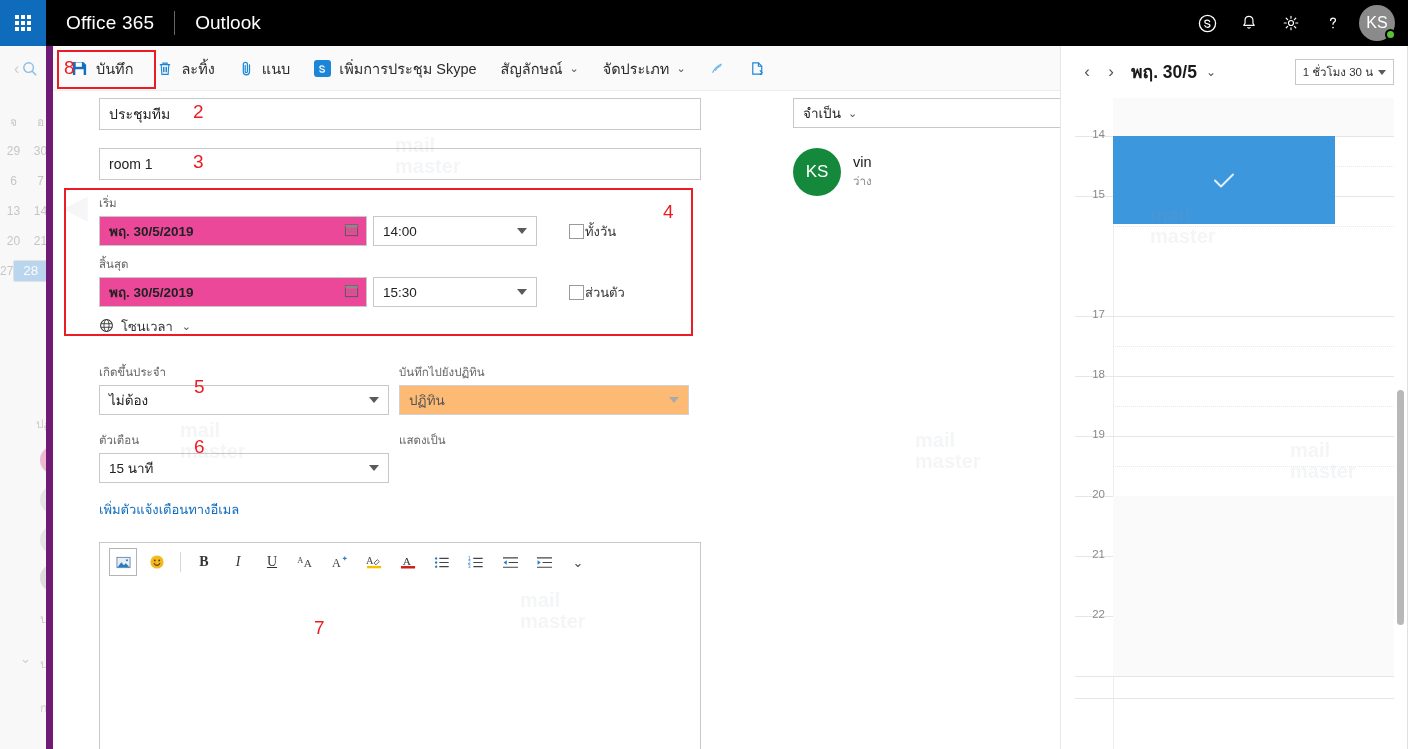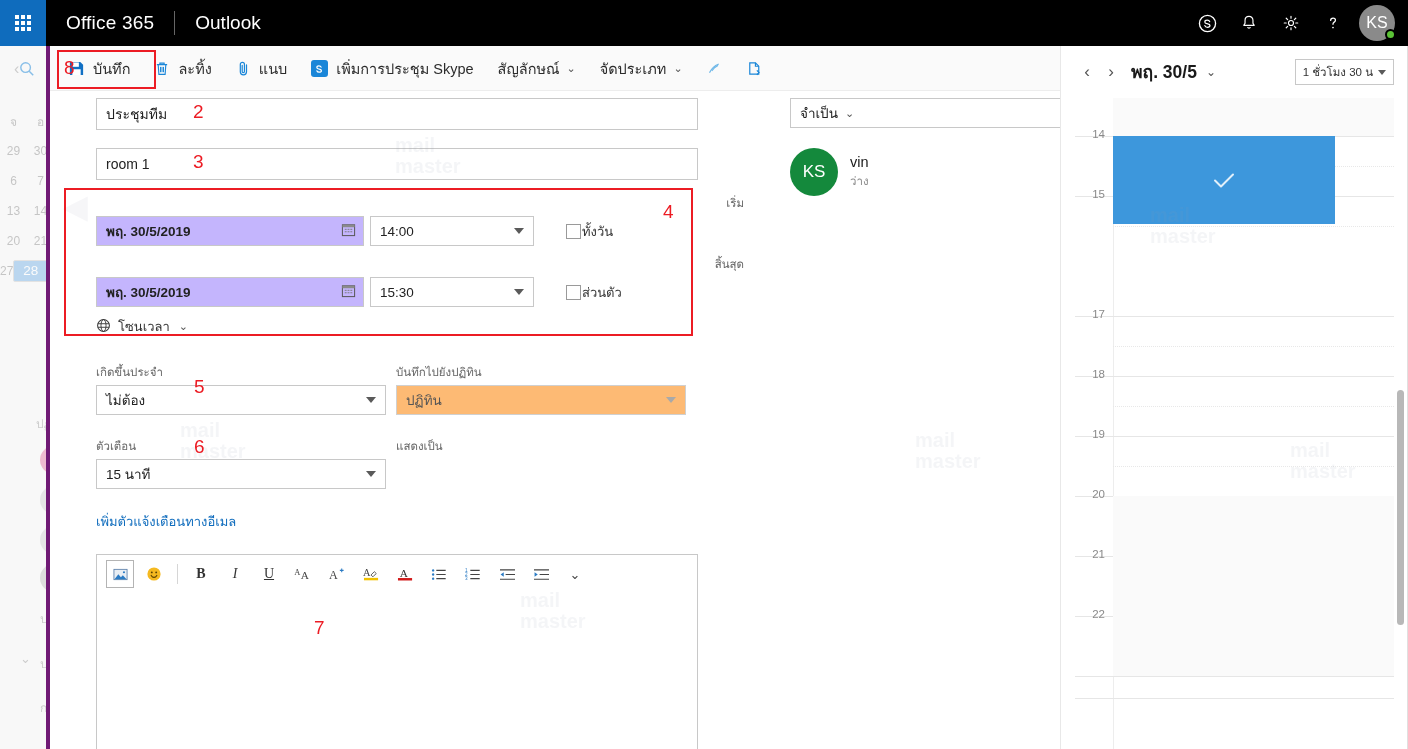--- a/index.html
+++ b/index.html
@@ -63,21 +63,21 @@
   .bg-mini-cell { width:27px; text-align:center; font-size:12px; color:#888; }
   .bg-mini-cell.sel { background:#71afe5; color:#fff; border-radius:2px; height:22px;
     line-height:22px; }
   .bg-arrow { position:absolute; left:14px; top:14px; font-size:16px; color:#999; }
   .bg-txt { position:absolute; font-size:12px; color:#999; white-space:nowrap; }
   .bg-circle { position:absolute; width:28px; height:28px; border-radius:50%; }
 
   
   .compose {
     position:absolute; left:46px; top:46px; width:1362px; height:703px;
-    background:#ffffff; border-left:4px solid #701a75;
+    background:#ffffff; border-left:7px solid #701a75;
   }
   
   .cmdbar {
     position:absolute; left:0; top:0; width:1362px; height:45px;
     background:#fafafa; border-bottom:1px solid #ededed;
     display:flex; align-items:center;
   }
   .cmd-item {
     display:flex; align-items:center; height:45px; padding:0 12px;
     font-size:14.5px; color:#2b2b2b; cursor:pointer; white-space:nowrap;
@@ -99,46 +99,46 @@
   }
 
   
   .formcol { position:absolute; left:46px; top:52px; width:648px; }
   .fld {
     width:602px; height:32px; border:1px solid #c8c8c8; background:#fff;
     font-size:14px; color:#222; padding:0 9px; display:flex; align-items:center;
     font-family:"Liberation Sans", sans-serif;
   }
   .fld.title { margin-bottom:18px; }
-  .dtblock { position:relative; padding:14px 0 8px 0;text-align:right; }
+  .dtblock { position:relative; padding:14px 0 8px 0; }
   .lbl { font-size:11.5px; color:#666; margin-bottom:4px; }
   .dtrow { display:flex; align-items:center; margin-bottom:9px; }
   .datefield {
-    width:268px; height:30px; border:1px solid #c8c8c8; background:#c4b5fd;
+    width:268px; height:30px; border:1px solid #c8c8c8; background:#ec4899;
     display:flex; align-items:center; justify-content:space-between;
     padding:0 7px 0 9px; font-size:13.5px; color:#222; font-weight:bold;
   }
   .timefield {
     width:164px; height:30px; border:1px solid #c8c8c8; background:#fff;
     display:flex; align-items:center; justify-content:space-between;
     padding:0 9px; font-size:13.5px; color:#222; margin-left:6px;
   }
   .caret { width:0;height:0;border-left:5px solid transparent;
     border-right:5px solid transparent;border-top:6px solid #5a5a5a; }
   .chk-wrap { display:flex; align-items:center; margin-left:32px; cursor:pointer; }
   .chk { width:15px; height:15px; border:1px solid #9a9a9a; background:#fff; }
   .chk-lbl { font-size:13px; color:#333; margin-left:1px; }
   .tzrow { display:flex; align-items:center; font-size:13px; color:#333;
     margin-top:4px; cursor:pointer; }
   .tzrow .tzglobe { margin-right:7px; }
   .tzrow .tzchev { margin-left:9px; font-size:11px; color:#555; }
 
   
   .selgrid { margin-top:18px; }
-  .selrow { display:flex; margin-bottom:22px; }
+  .selrow { display:flex; margin-bottom:16px; }
   .selcol { width:290px; }
   .selcol + .selcol { margin-left:10px; }
   .sel {
     width:290px; height:30px; border:1px solid #c8c8c8; background:#fff;
     display:flex; align-items:center; justify-content:space-between;
     padding:0 9px; font-size:13.5px; color:#222;
   }
   .sel.disabled { background:#fdba74; color:#555; border-color:#d0d0d0; }
   .sel.disabled .caret { border-top-color:#a9a9a9; }
   .linklike { color:#0f6cbd; font-size:13px; margin-top:6px; cursor:pointer; }

